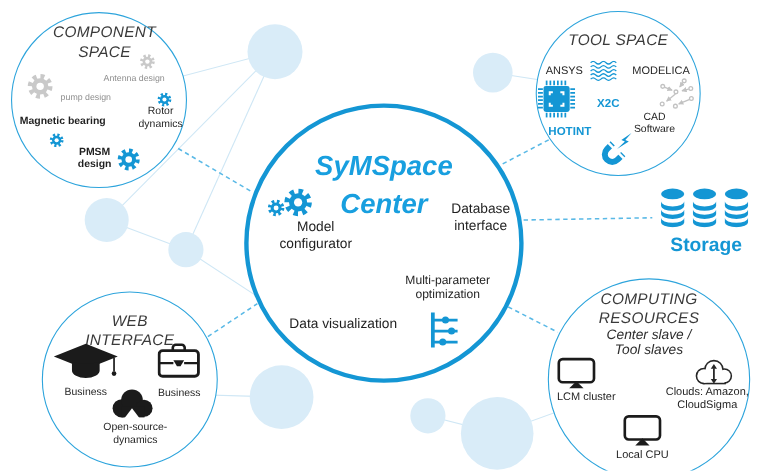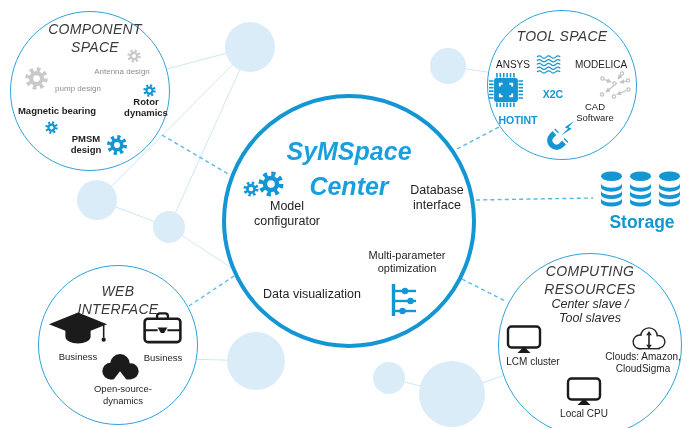--- a/index.html
+++ b/index.html
@@ -191,21 +191,21 @@
       <use href="#i-gear"></use>
     </svg>
   <div class="lbl mut" style="left:86px;top:67px;width:72px;font-size:8px">Antenna design</div>
   <svg class="ic" style="left:23px;top:65px;width:27px;height:27px;color:var(--gray_icon)">
       <use href="#i-gear"></use>
     </svg>
   <div class="lbl mut" style="left:52px;top:84px;width:52px;font-size:8px">pump design</div>
   <svg class="ic" style="left:142px;top:83px;width:15px;height:15px;color:var(--blue)">
       <use href="#i-gear"></use>
     </svg>
-  <div class="lbl" style="left:117px;top:96px;width:58px;font-size:9.5px;font-weight:700">Rotor
+  <div class="lbl" style="left:117px;top:96px;width:58px;font-size:9.5px;font-weight:400">Rotor
 dynamics</div>
   <div class="lbl" style="left:16px;top:105px;width:82px;font-size:9.5px;font-weight:600">Magnetic bearing</div>
   <svg class="ic" style="left:44px;top:120px;width:15px;height:15px;color:var(--blue)">
       <use href="#i-gear"></use>
     </svg>
   <div class="lbl" style="left:60px;top:133px;width:52px;font-size:9.5px;font-weight:600">PMSM
 design</div>
   <svg class="ic" style="left:105px;top:133px;width:24px;height:24px;color:var(--blue)">
       <use href="#i-gear"></use>
     </svg>

